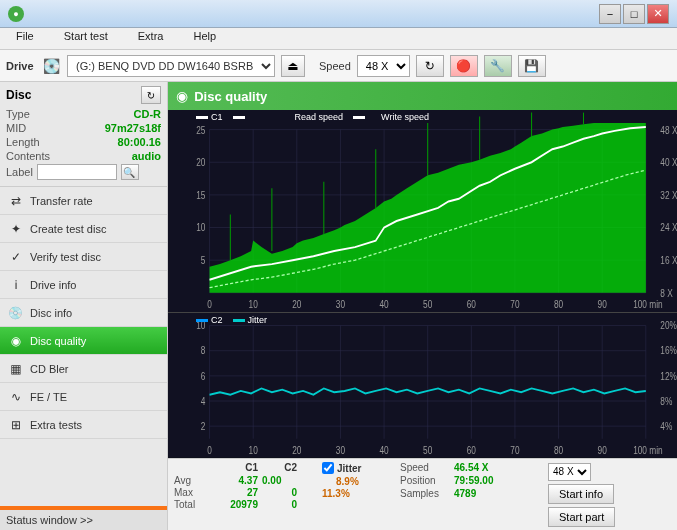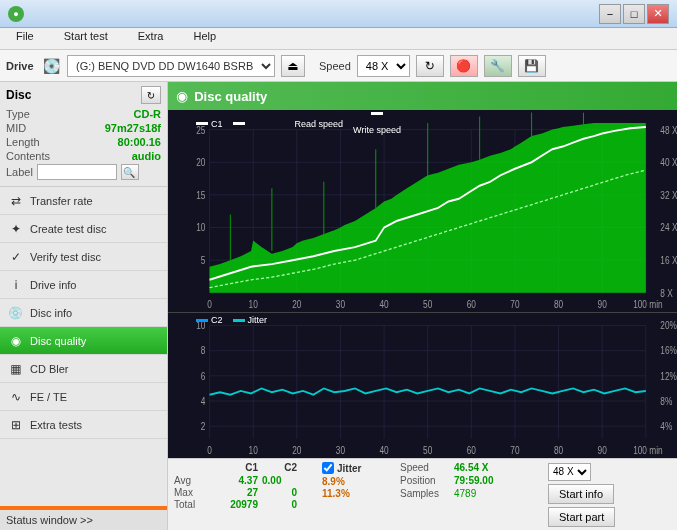--- a/index.html
+++ b/index.html
@@ -200,21 +200,21 @@
         
         <div style="position:absolute;top:2px;left:28px;display:flex;gap:10px;z-index:10;">
           <div style="display:flex;align-items:center;gap:3px;">
             <div style="width:12px;height:3px;background:#ffffff;"></div>
             <span style="font-size:9px;color:#fff;">C1</span>
           </div>
           <div style="display:flex;align-items:center;gap:3px;">
             <div style="width:12px;height:3px;background:#ffffff;"></div>
             <span style="font-size:9px;color:#fff;padding-left:47px;">Read speed</span>
           </div>
-          <div style="display:flex;align-items:center;gap:10px;flex-direction:column;">
+          <div style="display:flex;align-items:center;gap:16px;">
             <div style="width:12px;height:3px;background:#ffffff;"></div>
             <span style="font-size:9px;color:#fff;">Write speed</span>
           </div>
         </div>
 
         
         <svg width="100%" height="100%" viewBox="0 0 490 155" preserveAspectRatio="none">
 
           <rect width="490" height="155" fill="#111122"></rect>
 
@@ -366,39 +366,39 @@
           <span style="min-width:35px;color:#009900;font-weight:bold;text-align:right;">0</span>
         </div>
       </div>
 
       <div style="display:flex;flex-direction:column;gap:1px;min-width:70px;">
         <div style="display:flex;align-items:center;gap:3px;margin-bottom:1px;">
           <input type="checkbox" checked="" style="width: 12px; height: 12px;">
           <span style="font-weight:bold;color:#333;">Jitter</span>
         </div>
         <div>
-          <span style="color:#cc6600;font-weight:bold;">8.9%</span>
+          <span style="color:#cc6600;font-weight:bold;margin-left:14px;">8.9%</span>
         </div>
         <div>
           <span style="color:#cc6600;font-weight:bold;">11.3%</span>
         </div>
       </div>
 
       <div style="display:flex;flex-direction:column;gap:2px;min-width:140px;">
         <div style="display:flex;gap:4px;align-items:center;">
           <span style="color:#555;min-width:50px;">Speed</span>
           <span style="color:#009900;font-weight:bold;">46.54 X</span>
         </div>
         <div style="display:flex;gap:4px;align-items:flex-end;">
           <span style="color:#555;min-width:50px;">Position</span>
           <span style="color:#009900;font-weight:bold;">79:59.00</span>
         </div>
         <div style="display:flex;gap:4px;align-items:center;">
           <span style="color:#555;min-width:50px;">Samples</span>
-          <span style="color:#009900;font-weight:normal;">4789</span>
+          <span style="color:#009900;font-weight:bold;">4789</span>
         </div>
       </div>
 
       <div style="display:flex;flex-direction:column;gap:3px;align-items:flex-start;justify-content:center;">
         <select class="speed-dropdown-small">
           <option>48 X</option>
         </select>
         <button class="btn-start">Start info</button>
         <button class="btn-start">Start part</button>
       </div>

